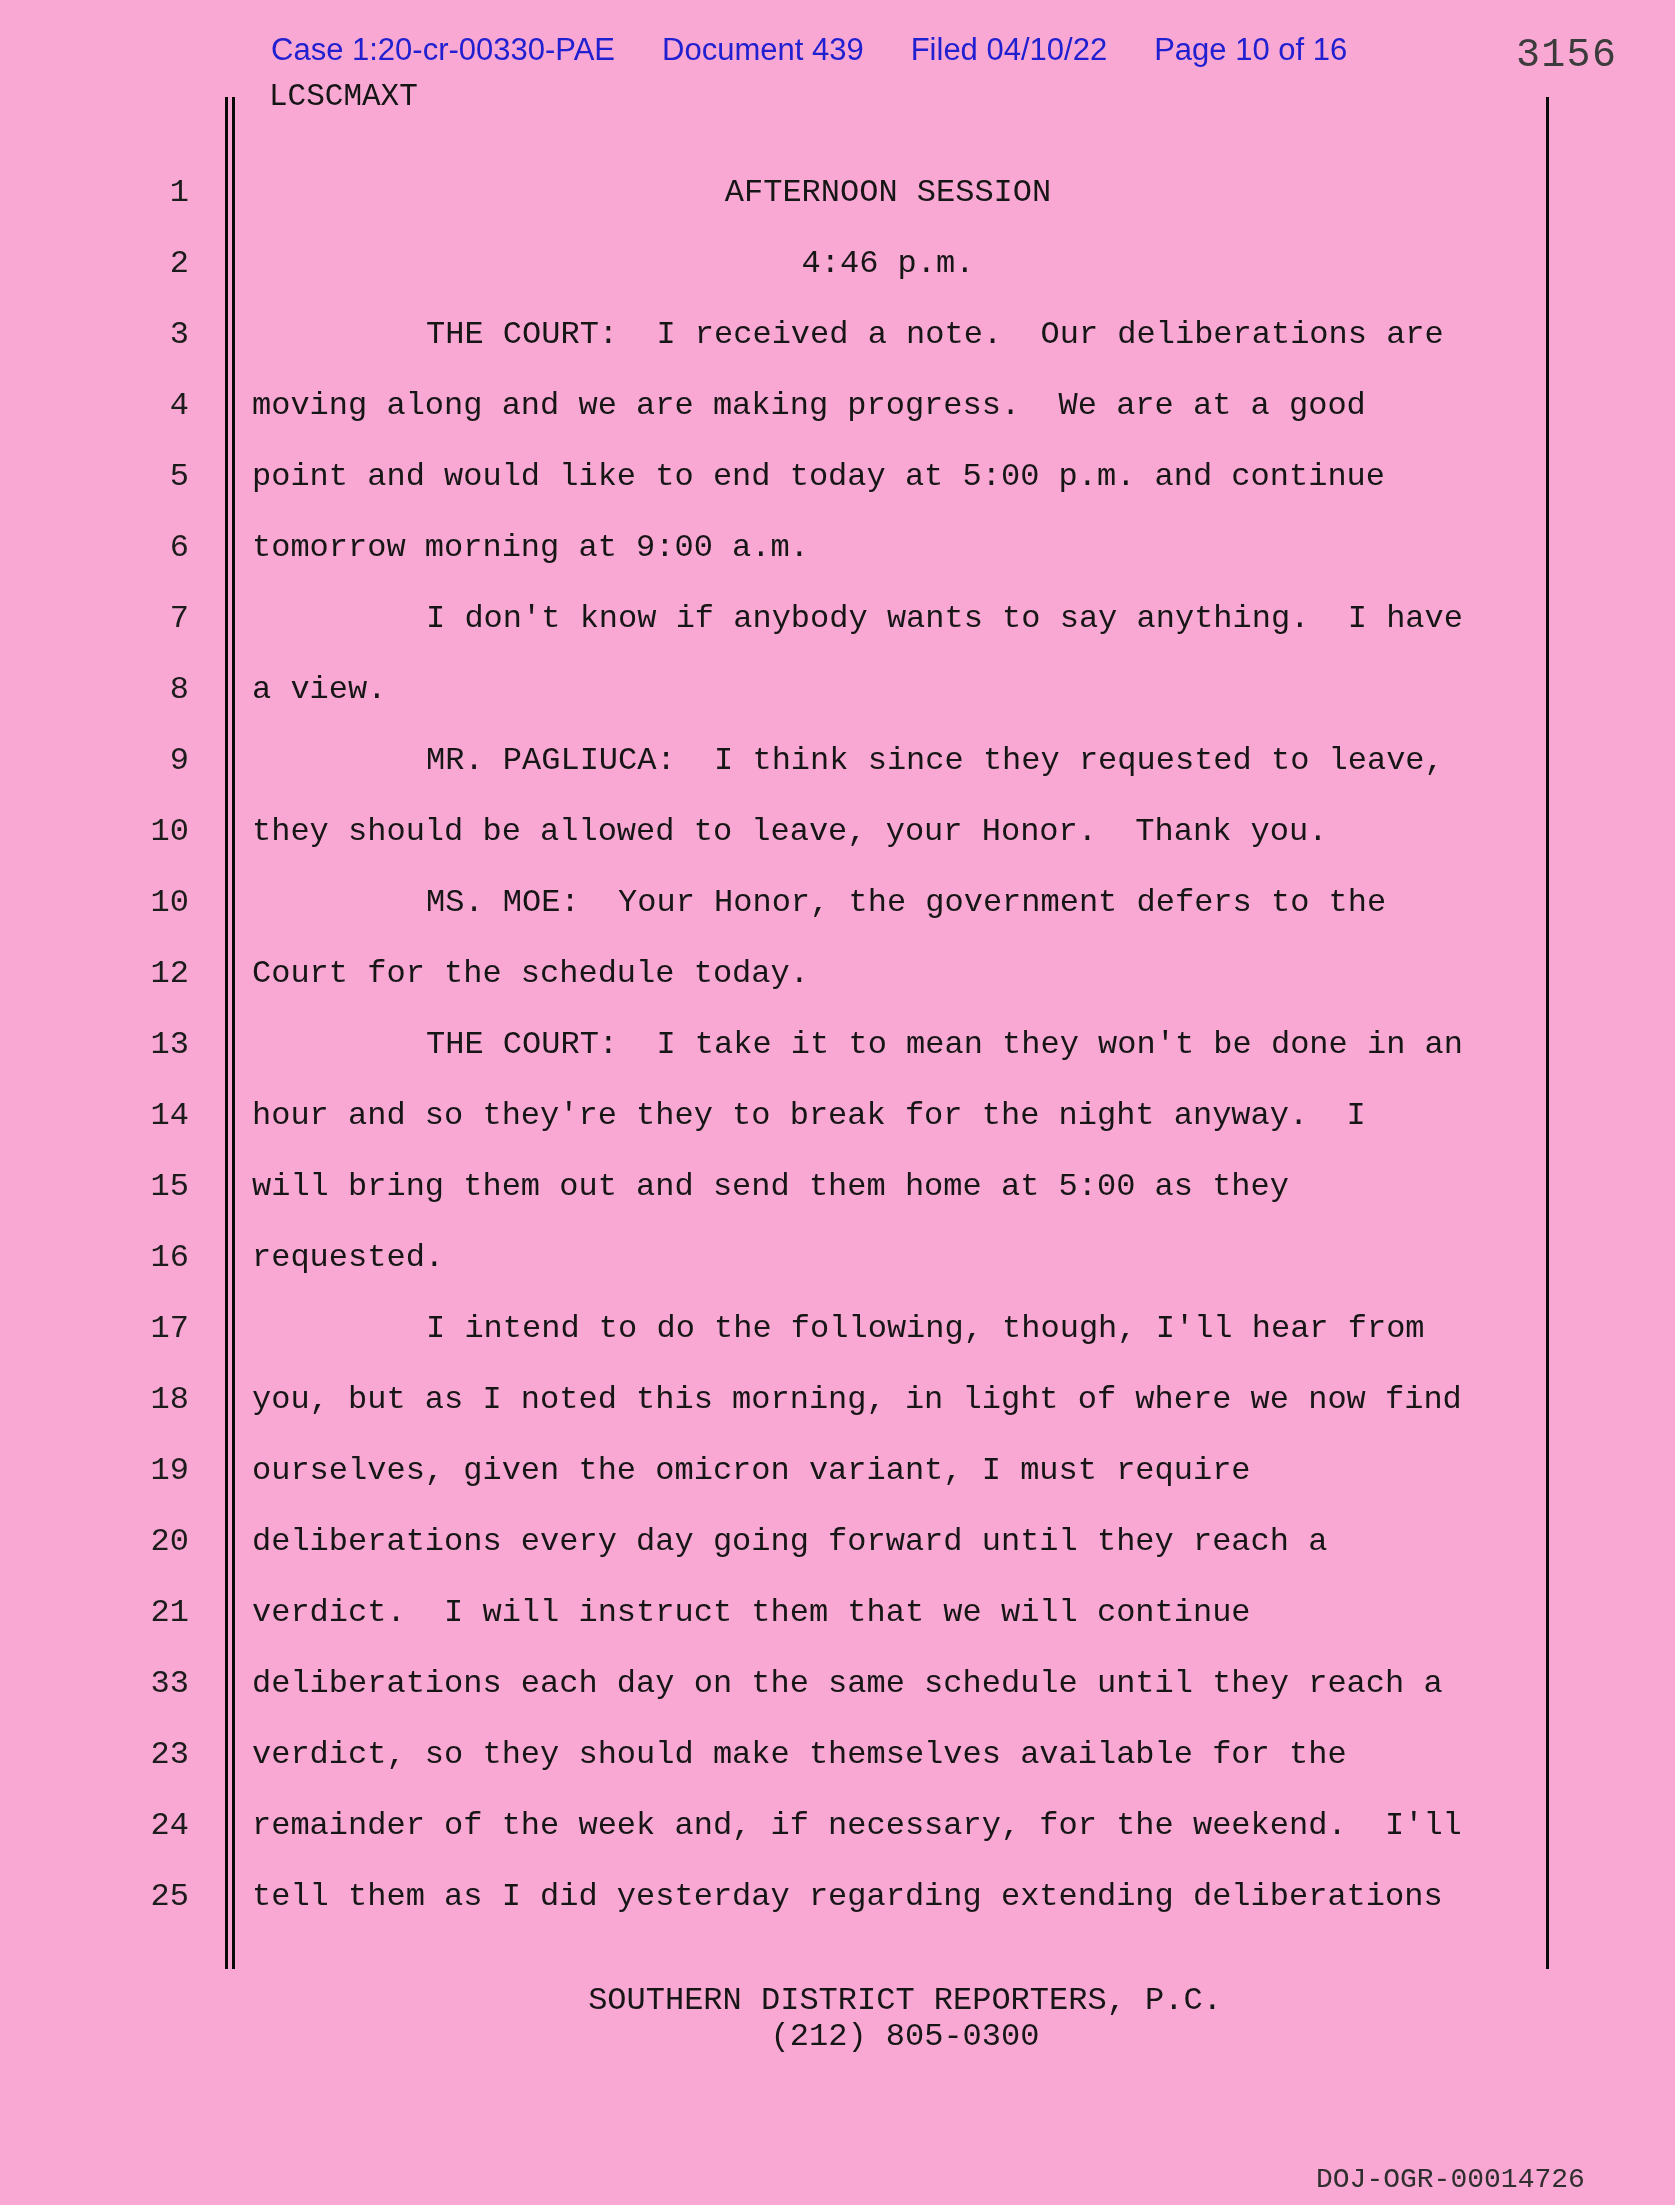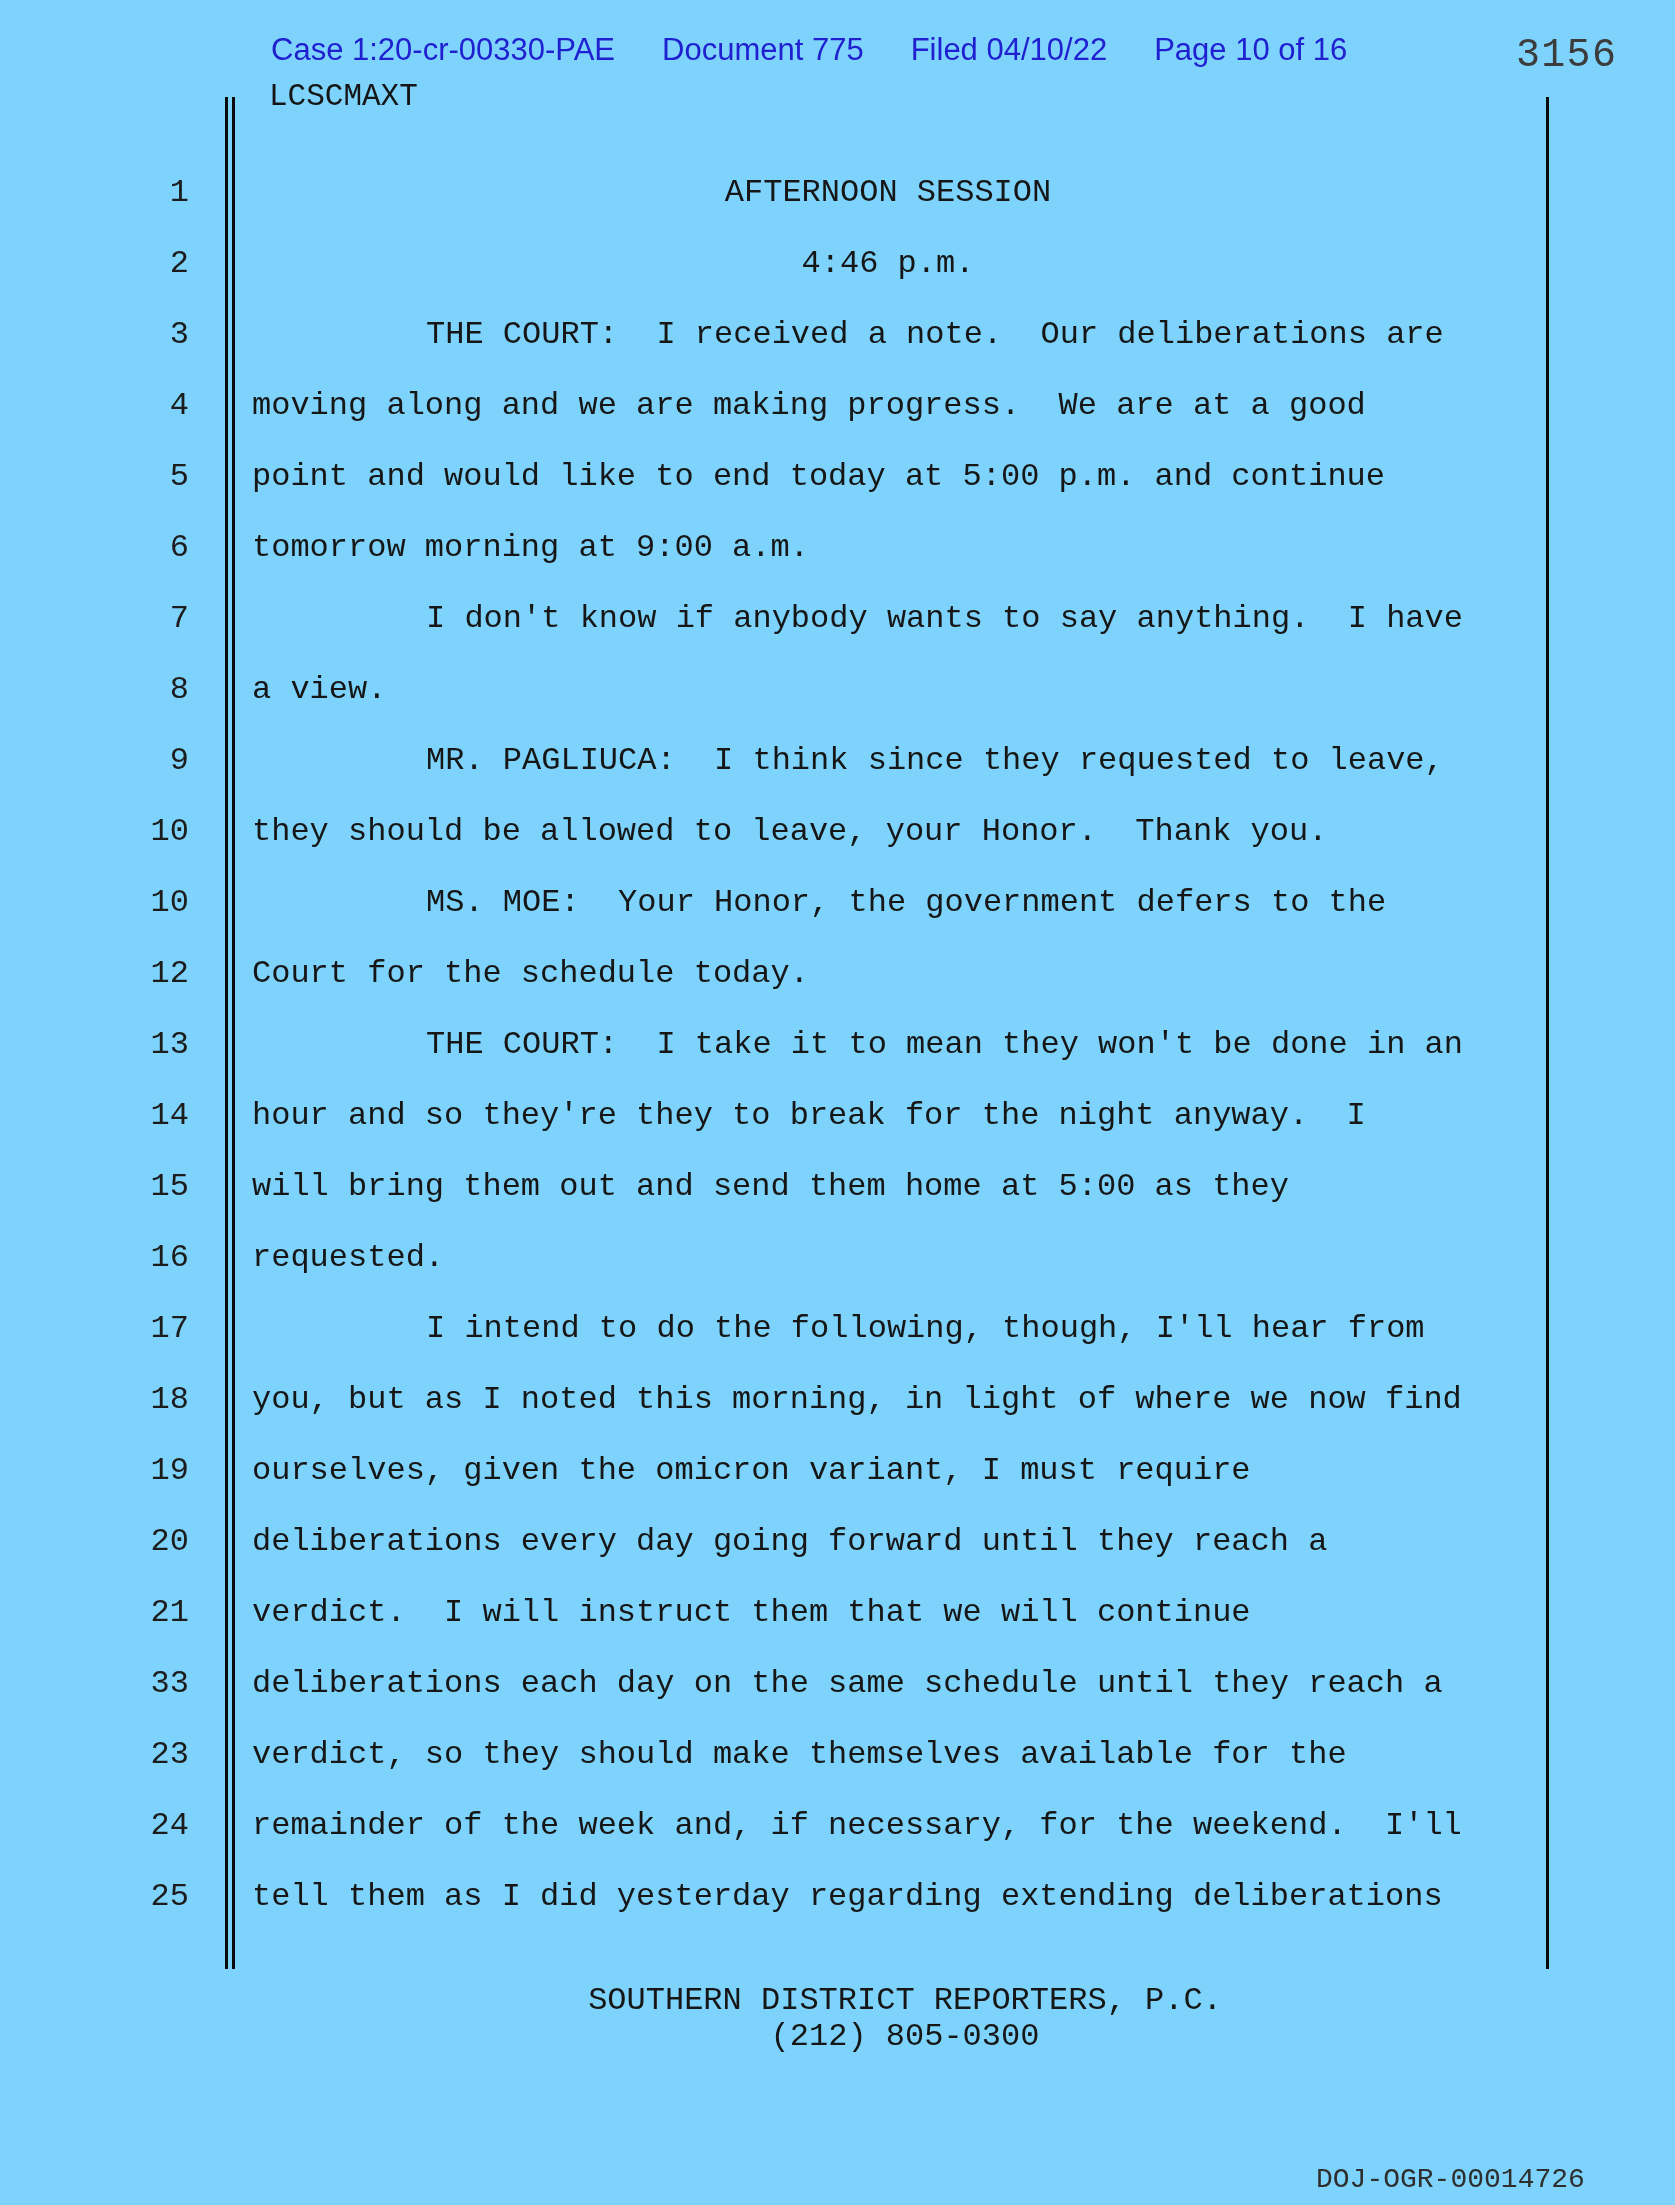--- a/index.html
+++ b/index.html
@@ -1,19 +1,19 @@
 <!DOCTYPE html>
 <html style="font-size:10.5px"><head>
 <meta charset="utf-8">
 <style>
   html,body { margin:0; padding:0; background:#888; }
   .page {
     position:relative;
     width:1675px; height:2205px;
-    background:#7dd3fc;
+    background:#f9a8d4;
     overflow:hidden;
     font-family:"Liberation Mono", monospace;
     color:#1c1c1c;
   }
   
   .ecf-stamp {
     position:absolute; left:271px; top:33px;
     display:flex; gap:47px;
     font-family:"Liberation Sans", sans-serif;
     font-size:31px; line-height:1.1;
@@ -83,21 +83,21 @@
     white-space:nowrap;
   }
 </style>
 </head>
 <body>
 
 <div class="page">
 
   <div class="ecf-stamp">
     <span>Case 1:20-cr-00330-PAE</span>
-    <span>Document 775</span>
+    <span>Document 439</span>
     <span>Filed 04/10/22</span>
     <span>Page 10 of 16</span>
   </div>
 
   <div class="trans-page-num">3156</div>
 
   <div class="transcript-id">LCSCMAXT</div>
 
   <div class="left-rule"></div>
   <div class="right-rule"></div>

